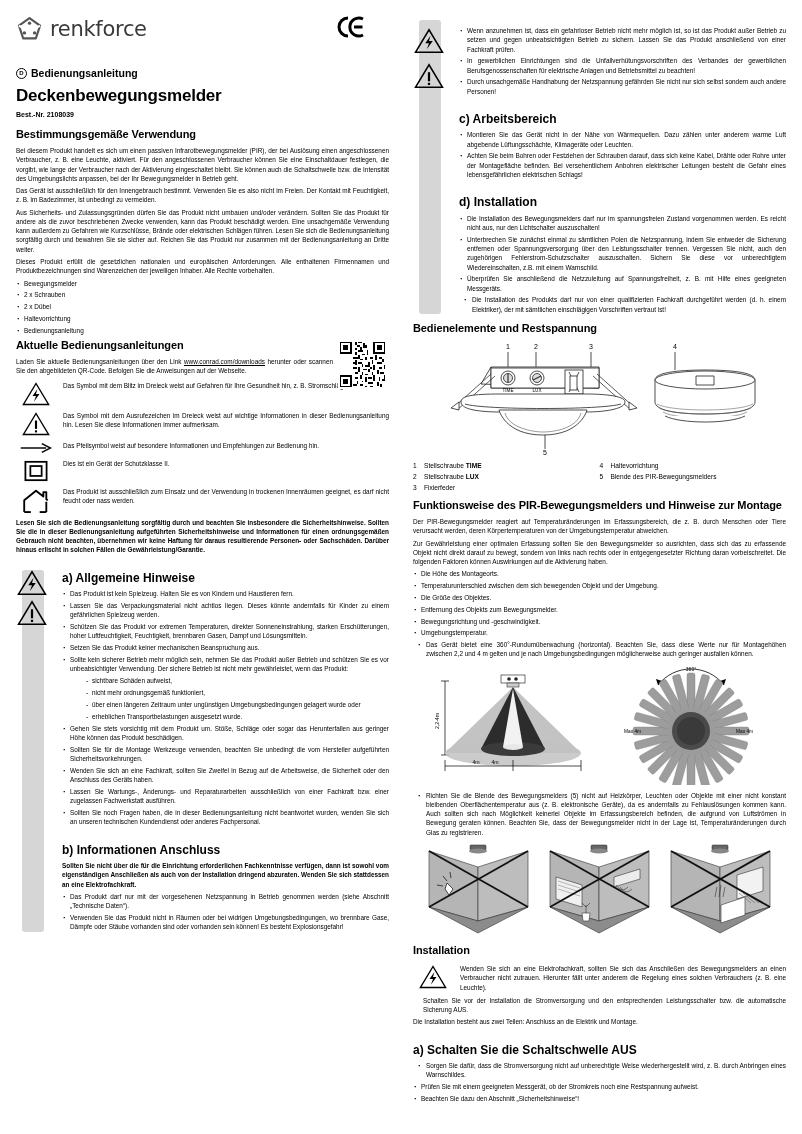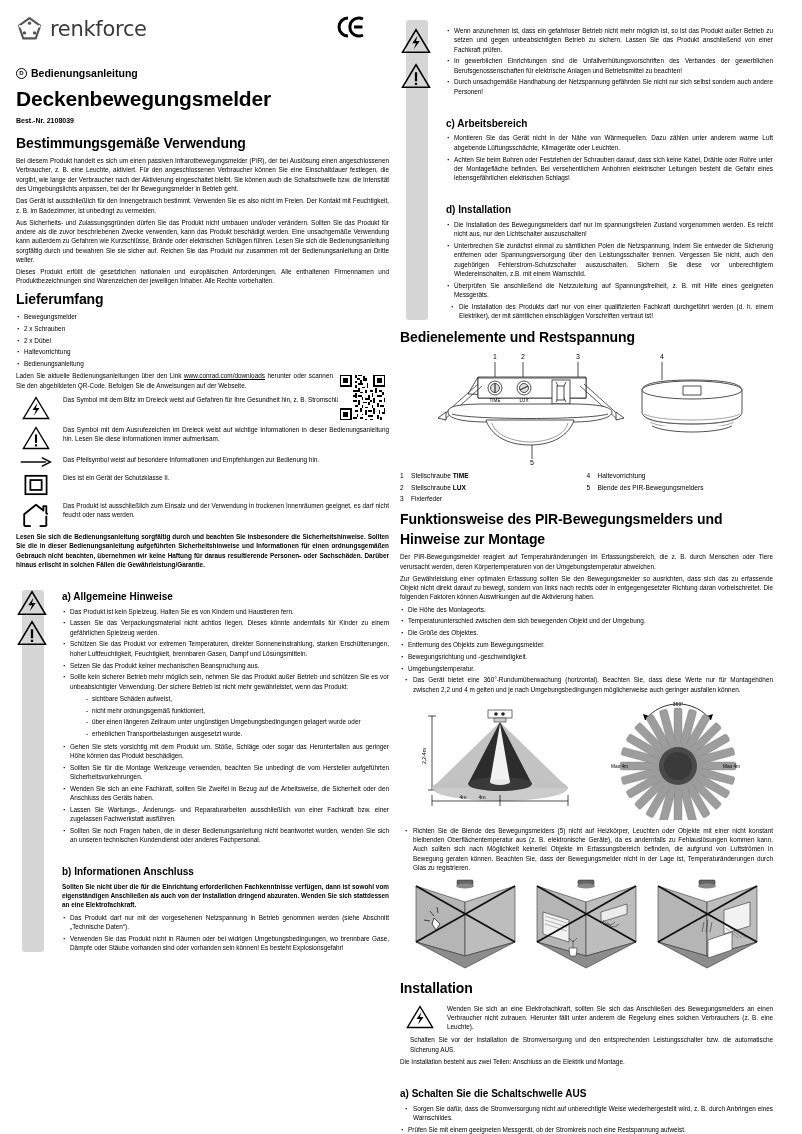--- a/index.html
+++ b/index.html
@@ -11,42 +11,42 @@
     font-size:6.4px;
     line-height:1.45;
     position:relative;
     overflow:hidden;
   }
   .page{
     width:802px;height:1134px;
     box-sizing:border-box;
     padding:14px 16px 10px 16px;
     display:flex;
-    gap:11px;
+    gap:24px;
     position:relative;
   }
   .col{width:373px;flex:0 0 373px;position:relative;}
   
   .brandrow{display:flex;align-items:flex-start;justify-content:space-between;height:46px;}
   .logo{display:flex;align-items:center;gap:7px;}
   .logo-mark{width:27px;height:27px;flex:0 0 27px;}
   .logo-word{font-size:21px;font-weight:400;letter-spacing:-.3px;color:#3a3a3a;font-family:"DejaVu Sans",sans-serif;}
   .ce{font-size:22px;font-weight:700;letter-spacing:-1px;font-family:"Liberation Serif",serif;margin-top:2px;padding-right:24px;}
   
   .langline{display:flex;align-items:center;gap:4px;margin-top:6px;}
   .langbadge{
     display:inline-block;border:1px solid #000;border-radius:50%;
     width:9px;height:9px;line-height:8px;text-align:center;
     font-size:6px;font-weight:700;
   }
   .doctype{font-size:10.5px;font-weight:700;}
-  .prodname{font-size:21px;font-weight:700;margin:3px 0 1px;letter-spacing:-.2px;}
+  .prodname{font-size:17px;font-weight:700;margin:3px 0 1px;letter-spacing:-.2px;}
   .bestnr{font-size:7px;font-weight:700;margin-bottom:7px;}
-  h2{font-size:14px;font-weight:700;margin:0 0 3px;letter-spacing:-.1px;}
-  h3{font-size:10px;font-weight:700;margin:21px 0 2px;}
+  h2{font-size:11px;font-weight:700;margin:0 0 3px;letter-spacing:-.1px;}
+  h3{font-size:12px;font-weight:700;margin:15px 0 2px;}
   p{margin:0 0 3px;text-align:justify;}
   .b{font-weight:700;}
   
   ul{list-style:none;margin:0 0 3px;padding:0;}
   ul li{position:relative;padding-left:8px;margin-bottom:2.5px;text-align:justify;}
   ul li:before{content:"\00B7";position:absolute;left:1px;top:-1px;font-weight:700;font-size:9px;}
   ul.dash li:before{content:"-";font-size:7px;top:0;left:2px;font-weight:400;}
   ul li.ind{padding-left:13px;}
   ul li.ind:before{left:5px;}
   
@@ -112,21 +112,20 @@
     </div>
     <div class="prodname">Deckenbewegungsmelder</div>
     <div class="bestnr">Best.-Nr. 2108039</div>
 
     <h2>Bestimmungsgemäße Verwendung</h2>
     <p>Bei diesem Produkt handelt es sich um einen passiven Infrarotbewegungsmelder (PIR), der bei Auslösung einen angeschlossenen Verbraucher, z. B. eine Leuchte, aktiviert. Für den angeschlossenen Verbraucher können Sie eine Einschaltdauer festlegen, die vorgibt, wie lange der Verbraucher nach der Aktivierung eingeschaltet bleibt. Sie können auch die Schaltschwelle bzw. die Intensität des Umgebungslichts anpassen, bei der Ihr Bewegungsmelder in Betrieb geht.</p>
     <p>Das Gerät ist ausschließlich für den Innengebrauch bestimmt. Verwenden Sie es also nicht im Freien. Der Kontakt mit Feuchtigkeit, z. B. im Badezimmer, ist unbedingt zu vermeiden.</p>
     <p>Aus Sicherheits- und Zulassungsgründen dürfen Sie das Produkt nicht umbauen und/oder verändern. Sollten Sie das Produkt für andere als die zuvor beschriebenen Zwecke verwenden, kann das Produkt beschädigt werden. Eine unsachgemäße Verwendung kann außerdem zu Gefahren wie Kurzschlüsse, Brände oder elektrischen Schlägen führen. Lesen Sie sich die Bedienungsanleitung sorgfältig durch und bewahren Sie sie sicher auf. Reichen Sie das Produkt nur zusammen mit der Bedienungsanleitung an Dritte weiter.</p>
     <p>Dieses Produkt erfüllt die gesetzlichen nationalen und europäischen Anforderungen. Alle enthaltenen Firmennamen und Produktbezeichnungen sind Warenzeichen der jeweiligen Inhaber. Alle Rechte vorbehalten.</p>
 
-    <h2>Lieferumfang</h2>
     <ul>
       <li>Bewegungsmelder</li>
       <li>2 x Schrauben</li>
       <li>2 x Dübel</li>
       <li>Haltevorrichtung</li>
       <li>Bedienungsanleitung</li>
     </ul>
 
     <div class="qrwrap">
       <span class="qr">
@@ -202,20 +201,21 @@
               <rect x="9" y="26" width="2" height="1"></rect>
             <rect x="13" y="26" width="2" height="1"></rect>
               <rect x="16" y="27" width="1" height="1"></rect>
             <rect x="19" y="27" width="2" height="1"></rect>
               <rect x="27" y="21" width="1" height="3"></rect>
             <rect x="9" y="13" width="1" height="1"></rect>
               <rect x="19" y="16" width="1" height="1"></rect>
           </g>
         </svg>
       </span>
+      <h2>Aktuelle Bedienungsanleitungen</h2>
       <p class="qr-narrow"><span>Laden Sie aktuelle Bedienungsanleitungen über den Link </span><span style="text-decoration:underline">www.conrad.com/downloads</span><span> herunter oder scannen Sie den abgebildeten QR-Code. Befolgen Sie die Anweisungen auf der Webseite.</span></p>
     </div>
 
 
     <div class="symrow">
       <span class="sym">
         <svg width="28" height="24" viewBox="0 0 40 34">
           <path d="M20 2 L38 32 L2 32 Z" fill="none" stroke="#000" stroke-width="2"></path>
           <path d="M22 10 L15 20 L20 20 L17 28 L25 17 L20 17 Z" fill="#000"></path>
         </svg>

